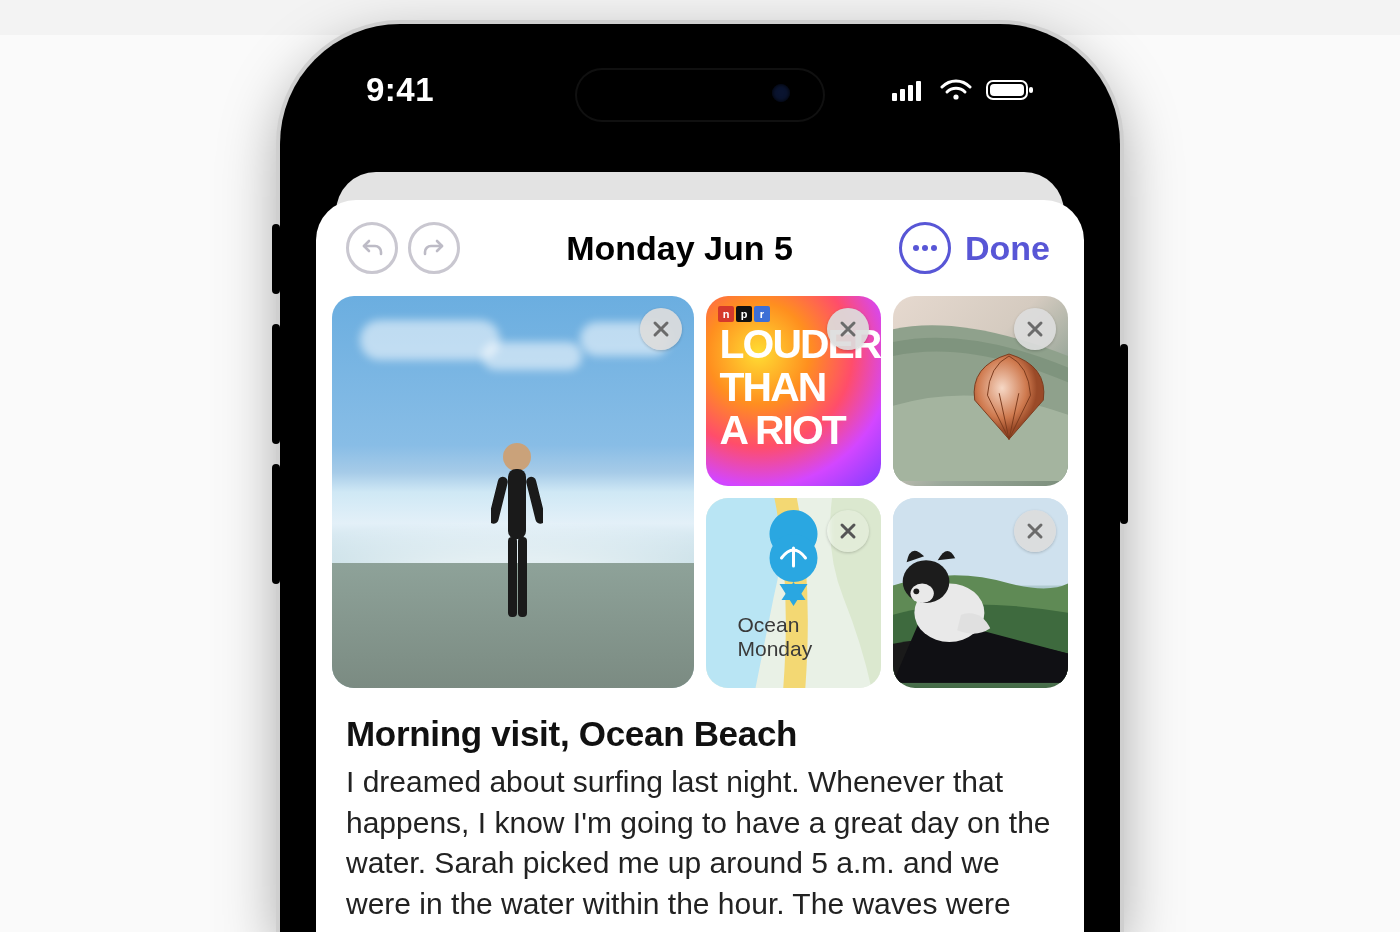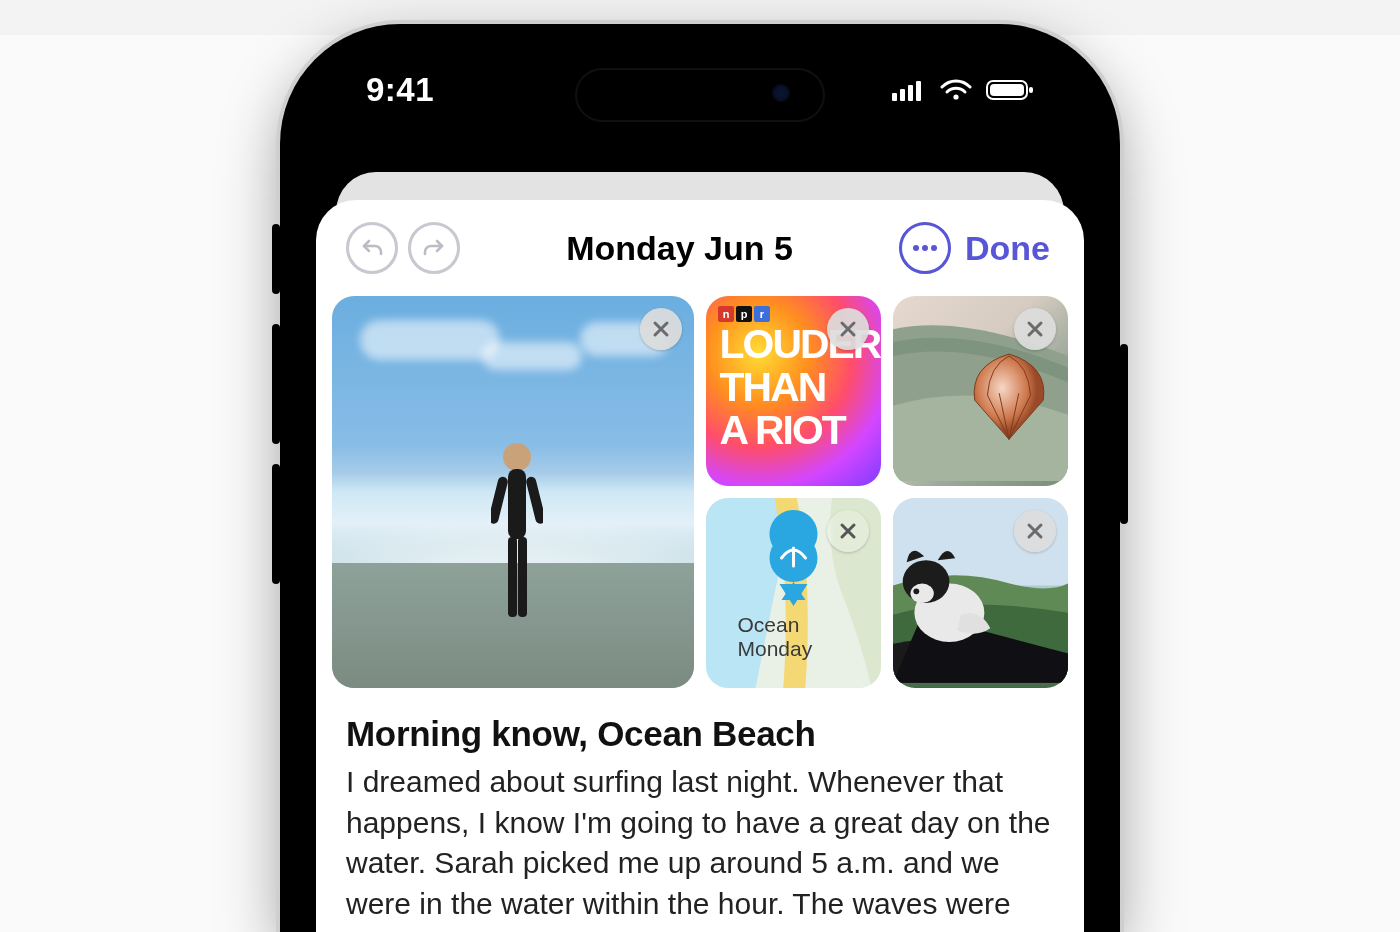--- a/index.html
+++ b/index.html
@@ -320,21 +320,21 @@
                 <svg width="20" height="20" viewBox="0 0 20 20">
                     <path d="M4 4 L16 16 M16 4 L4 16" stroke="#6b6b6b" stroke-width="3" stroke-linecap="round"></path>
                   </svg>
               </span>
             </div>
           </div>
 
         </div>
 
         <div class="entry">
-          <h2>Morning know, Ocean Beach</h2>
+          <h2>Morning visit, Ocean Beach</h2>
           <p>I dreamed about surfing last night. Whenever that happens, I know I'm going to have a great day on the water. Sarah picked me up around 5 a.m. and we were in the water within the hour. The waves were perfect, big and smooth and</p>
         </div>
 
       </div>
 
     </div>
   </div>
 </div>
 
 </body></html>

